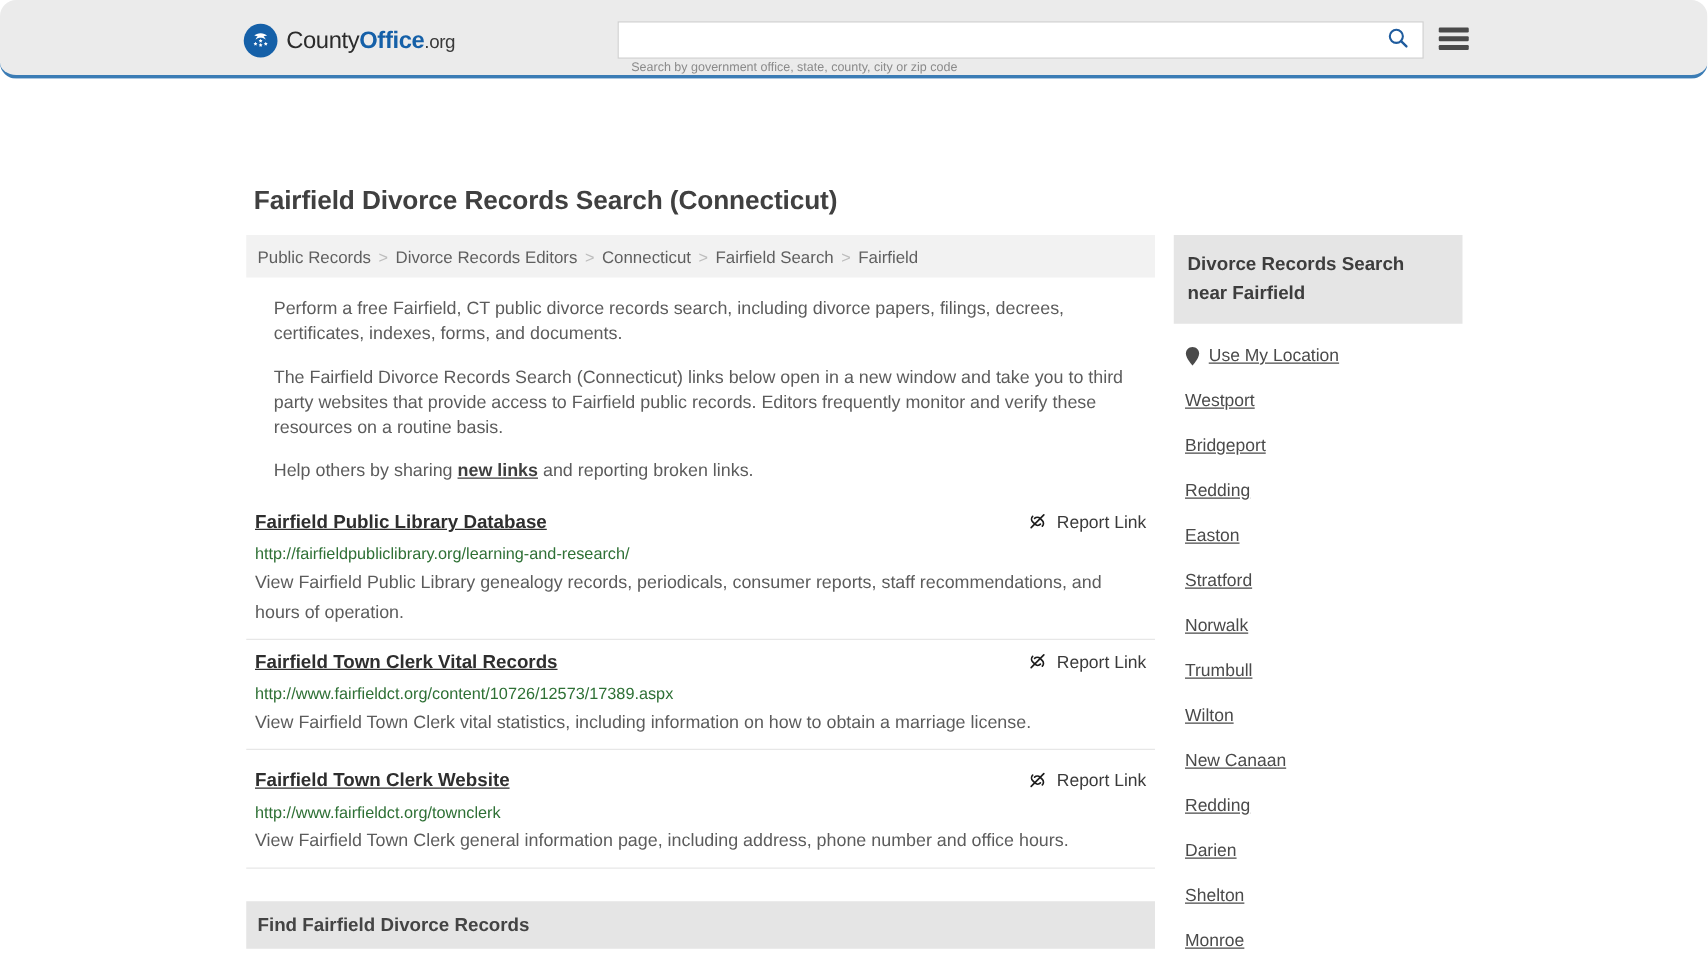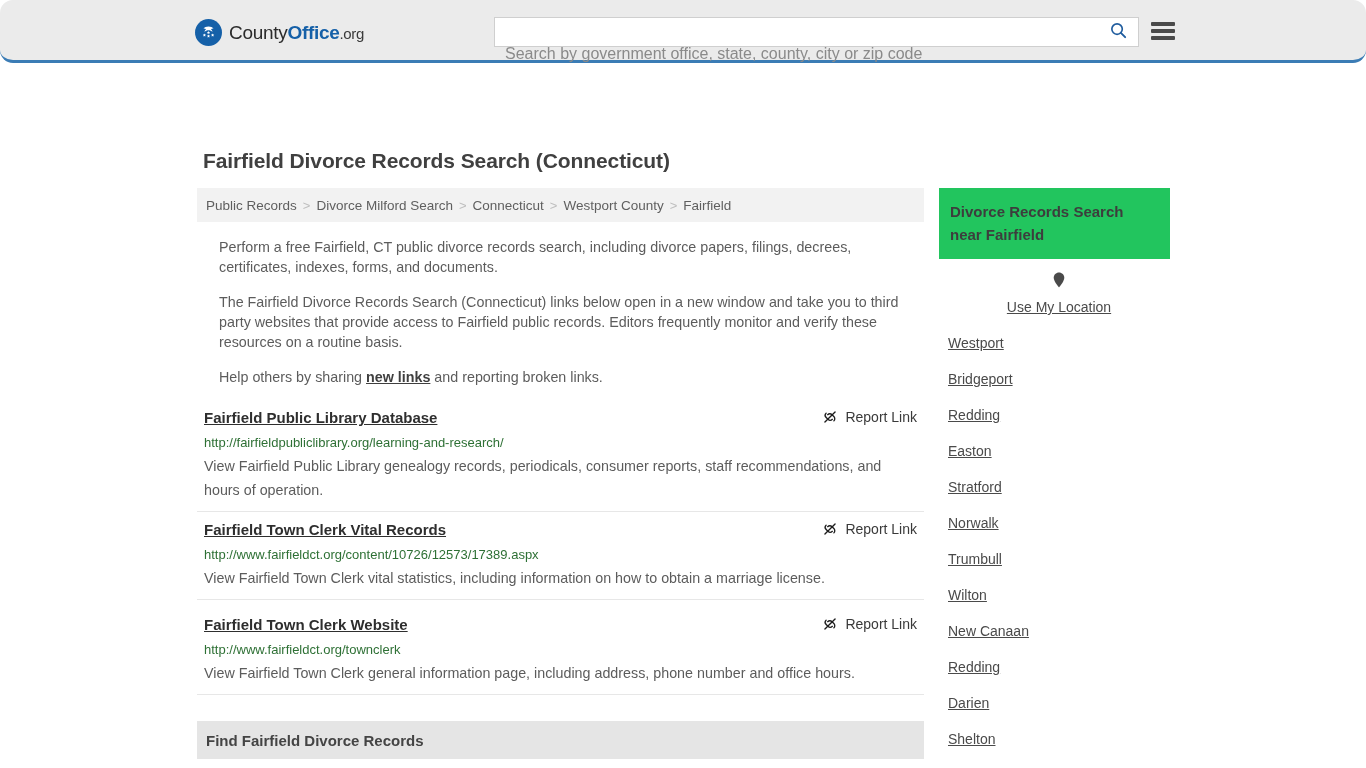--- a/index.html
+++ b/index.html
@@ -51,21 +51,21 @@
     width:645px; height:30px;
     background:#ffffff;
     border:1px solid #cfcfcf;
     display:flex; align-items:center;
   }
   #search-input{
     flex:1 1 auto;
     border:0; outline:0;
     height:28px;
     padding:0 10px;
-    font-size:16px;
+    font-size:10px;
     color:#7f1d1d;
     background:transparent;
     font-family:"Liberation Sans", sans-serif;
     margin-top:44px;
   }
   #search-input::placeholder{ color:#8a8a8a; }
   #search-button{
     flex:none; width:40px; height:28px;
     border:0; background:transparent; cursor:pointer;
     display:flex; align-items:center; justify-content:center;
@@ -182,42 +182,41 @@
   #find-body{
     margin:14px 0 0 0;
     padding:0 7px;
     font-size:14.3px;
     line-height:23px;
     color:#5c5c5c;
   }
 
   
   #sidebar-header{
-    background:#22c55e;
+    background:#e5e5e5;
     padding:12px 11px 13px 11px;
     font-size:15px; font-weight:bold;
     color:#3d3d3d;
     line-height:23px;
   }
   #sidebar-list{
     list-style:none; margin:0; padding:0;
   }
   #sidebar-list li{ padding:0; }
   .side-link{
     display:inline-block;
     padding:11px 0 0 9px;
     font-size:14px;
     color:#4a4a4a;
     text-decoration:underline;
     line-height:25px;
   }
   .geo-item{
-    display:flex; align-items:center; gap:7px;
+    display:flex; gap:7px;
     padding:13px 0 0 9px;
-    flex-direction:column;
   }
   .geo-item .side-link{ padding:0; }
   .pin-icon{ display:flex; align-items:center; flex:none; }
 </style>
 </head>
 <body>
 
 <header id="site-header">
   <div id="header-inner">
 
@@ -257,25 +256,25 @@
 
 <div id="page">
 
   <h1 id="page-title">Fairfield Divorce Records Search (Connecticut)</h1>
 
   <main id="content">
 
     <nav id="breadcrumb">
       <a href="#">Public Records</a>
       <span class="sep">&gt;</span>
-      <a href="#">Divorce Milford Search</a>
+      <a href="#">Divorce Records Editors</a>
       <span class="sep">&gt;</span>
       <a href="#">Connecticut</a>
       <span class="sep">&gt;</span>
-      <a href="#">Westport County</a>
+      <a href="#">Fairfield Search</a>
       <span class="sep">&gt;</span>
       <a href="#">Fairfield</a>
     </nav>
 
     <p class="intro-p">Perform a free Fairfield, CT public divorce records search, including divorce papers, filings, decrees, certificates, indexes, forms, and documents.</p>
     <p class="intro-p">The Fairfield Divorce Records Search (Connecticut) links below open in a new window and take you to third party websites that provide access to Fairfield public records. Editors frequently monitor and verify these resources on a routine basis.</p>
     <p class="intro-p"><span>Help others by sharing </span><a href="#">new links</a><span> and reporting broken links.</span></p>
 
     <section id="results">
 

